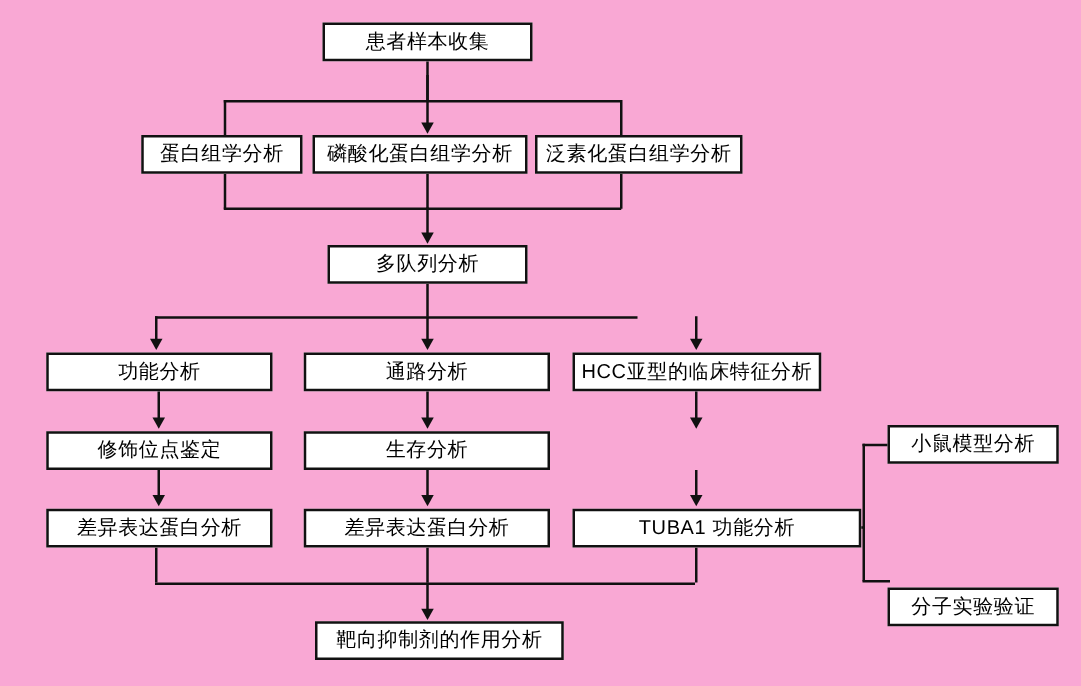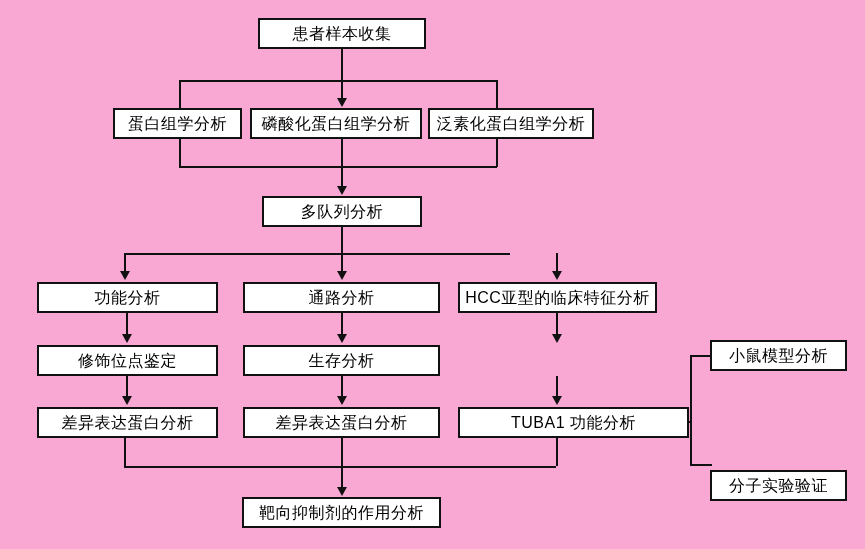--- a/index.html
+++ b/index.html
@@ -167,17 +167,17 @@
   <div class="hline" style="left:664px; top:421px; width:27px;"></div>
   <div class="arrow-left" style="left:655px; top:416px;"></div>
 
   <div class="vline" style="left:124px; top:438px; height:28px;"></div>
   <div class="vline" style="left:341px; top:438px; height:28px;"></div>
   <div class="vline" style="left:556px; top:438px; height:28px;"></div>
   <div class="hline" style="left:124px; top:466px; width:432px;"></div>
   <div class="vline" style="left:341px; top:466px; height:23px;"></div>
   <div class="arrow-down" style="left:337px; top:487px;"></div>
 
-  <div class="node" style="left:242px; top:497px; width:199px; height:31px;">
+  <div class="node" style="left:252px; top:497px; width:199px; height:31px;">
     <span>靶向抑制剂的作用分析</span>
   </div>
 
 </div>
 
 </body></html>

